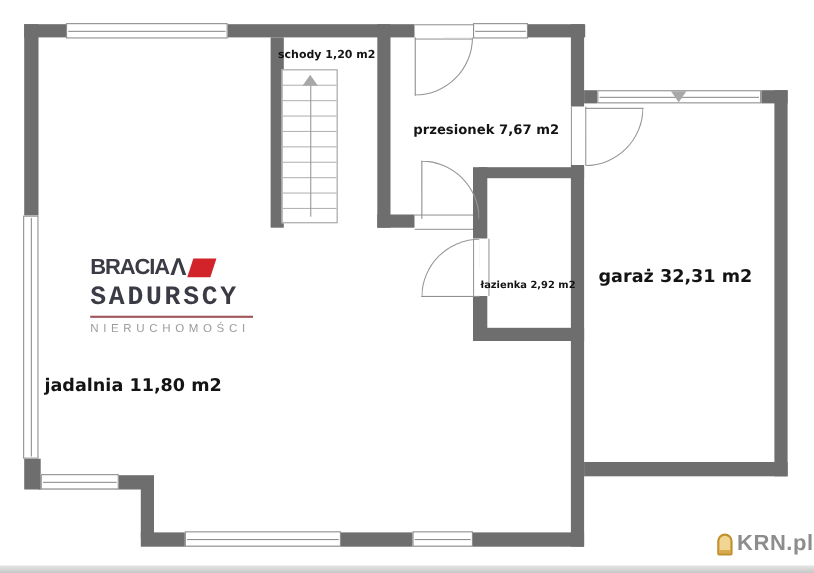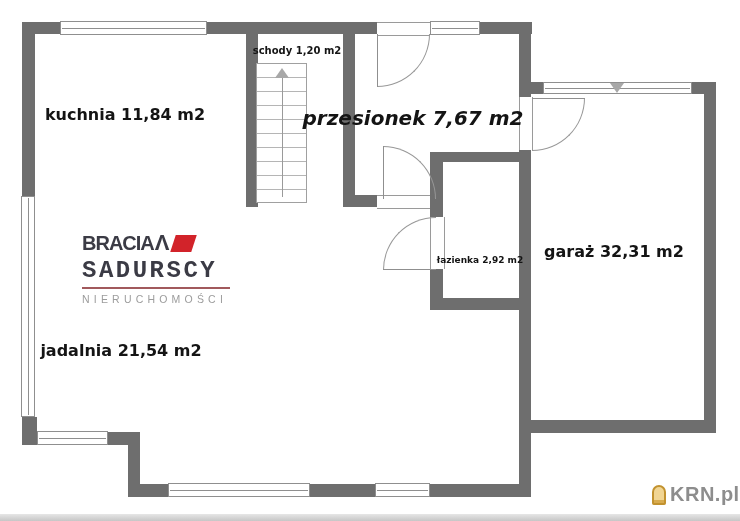--- a/index.html
+++ b/index.html
@@ -108,19 +108,18 @@
     <div class="tread" style="left: 257px; top: 105px; width: 49px;"></div>
     <div class="tread" style="left: 257px; top: 119px; width: 49px;"></div>
     <div class="tread" style="left: 257px; top: 133px; width: 49px;"></div>
     <div class="tread" style="left: 257px; top: 147px; width: 49px;"></div>
     <div class="tread" style="left: 257px; top: 161px; width: 49px;"></div>
     <div class="tread" style="left: 257px; top: 175px; width: 49px;"></div>
     <div class="tread" style="left: 257px; top: 189px; width: 49px;"></div>
     <div class="stair-axis" style="left: 282px; top: 71px; height: 126px;"></div>
     <div class="tri-up" style="left: 275px; top: 68px;"></div>
     <div class="tri-down" style="left: 610px; top: 83px;"></div>
-    <div class="room-label" style="left: 125px; top: 114px; font-size: 16px;">kuchnia 11,84 m2</div>
     <div class="room-label" style="left: 297px; top: 50px; font-size: 10px;">schody 1,20 m2</div>
-    <div class="room-label" style="left: 413px; top: 118px; font-size: 20px; font-style: italic;">przesionek 7,67 m2</div>
+    <div class="room-label" style="left: 442px; top: 118px; font-size: 12px;">przesionek 7,67 m2</div>
     <div class="room-label" style="left: 480px; top: 260px; font-size: 9px;">łazienka 2,92 m2</div>
     <div class="room-label" style="left: 614px; top: 251px; font-size: 16px;">garaż 32,31 m2</div>
-    <div class="room-label" style="left: 121px; top: 350px; font-size: 16px;">jadalnia 21,54 m2</div>
+    <div class="room-label" style="left: 121px; top: 350px; font-size: 16px;">jadalnia 11,80 m2</div>
   </div>
 
 </body></html>

